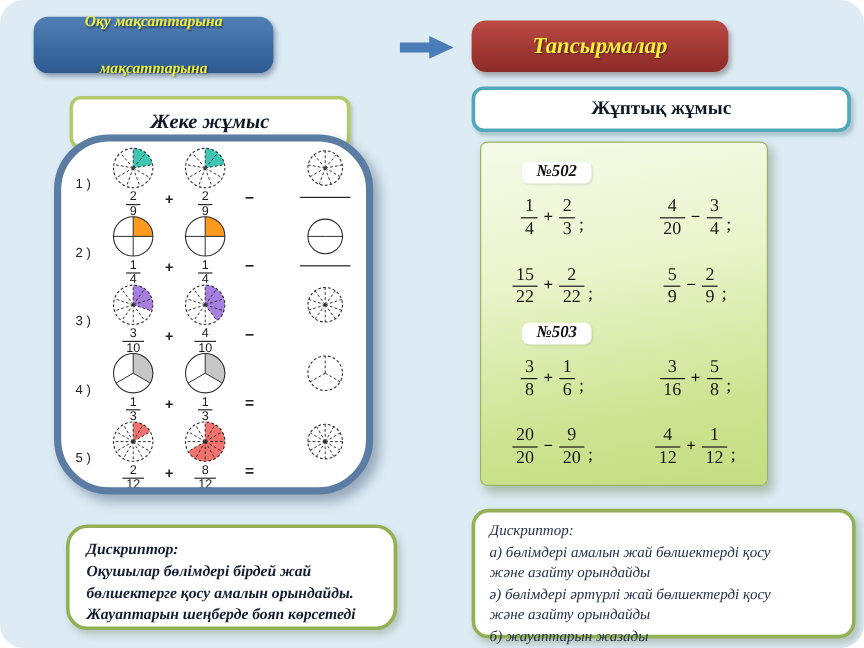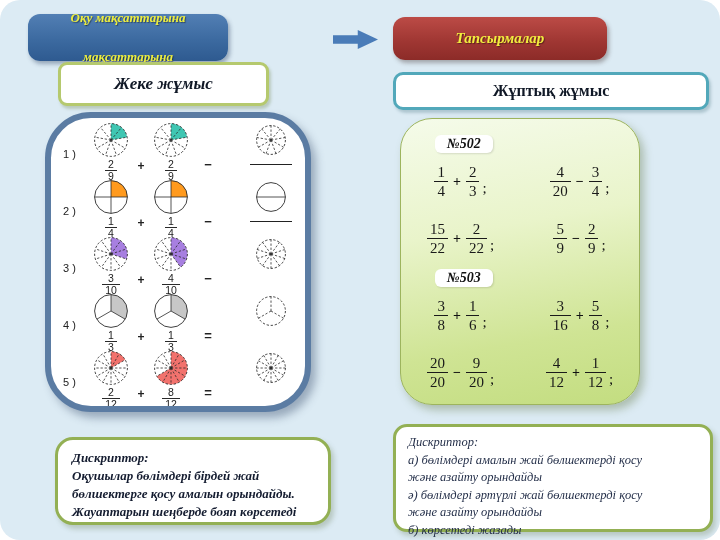--- a/index.html
+++ b/index.html
@@ -22,25 +22,25 @@
     position:absolute;left:333px;top:30px;width:45px;height:19px;
     background:#4a7cb8;
     clip-path:polygon(0% 28%,55% 28%,55% 0%,100% 50%,55% 100%,55% 72%,0% 72%);
     filter:drop-shadow(2px 2px 1px rgba(90,105,120,.55));
   }
   .tasks-box{
     position:absolute;left:393px;top:17px;width:214px;height:43px;
     border-radius:12px;background:linear-gradient(180deg,#bc4b46 0%,#a03733 55%,#8c2b28 100%);
     box-shadow:2px 3px 4px rgba(90,80,80,.45);
     display:flex;justify-content:center;align-items:center;
-    color:#f2ee3e;font-style:italic;font-weight:bold;font-size:15px;
+    color:#f2ee3e;font-style:italic;font-weight:bold;font-size:19px;
     text-shadow:1px 1px 1px rgba(0,0,0,.4);
   }
   .individual-box{
-    position:absolute;left:58px;top:62px;width:211px;height:44px;box-sizing:border-box;
+    position:absolute;left:58px;top:80px;width:234px;height:44px;box-sizing:border-box;
     background:#fff;border:3px solid #b5c96e;border-radius:9px;
     box-shadow:2px 3px 3px rgba(120,140,90,.35);
     display:flex;justify-content:center;align-items:center;
     color:#101826;font-weight:bold;font-style:italic;font-size:17px;
   }
   .pair-box{
     position:absolute;left:393px;top:72px;width:316px;height:38px;box-sizing:border-box;
     background:#fff;border:3px solid #52a8ba;border-radius:10px;
     box-shadow:2px 3px 3px rgba(90,130,140,.35);
     display:flex;justify-content:center;align-items:center;
@@ -64,21 +64,21 @@
   .sfrac .d{display:block;padding:0 3px;}
   .ex-op{width:16px;margin-top:37px;text-align:center;font-family:"Liberation Sans",sans-serif;
     font-size:12px;font-weight:bold;color:#222;}
   .ex-op2{width:30px;margin-top:35px;text-align:center;font-family:"Liberation Sans",sans-serif;
     font-size:13px;font-weight:bold;color:#222;}
   .ans-line{width:42px;border-top:1.3px solid #222;margin-top:8px;}
   
   .problems-panel{
     position:absolute;left:400px;top:118px;width:240px;height:287px;box-sizing:border-box;
     background:linear-gradient(170deg,#f5fbea 0%,#e9f4ca 38%,#cfe494 75%,#c3dd80 100%);
-    border:1px solid #9db45e;border-radius:32px;
+    border:1px solid #9db45e;border-radius:6px;
     box-shadow:4px 5px 8px rgba(100,120,70,.4);
     padding-top:14px;overflow:hidden;
   }
   .prob-badge{
     margin:2px 0 0 34px;display:inline-block;background:#fff;border-radius:6px;
     padding:1px 12px;font-weight:bold;font-style:italic;font-size:14px;color:#111;
     box-shadow:1px 1px 2px rgba(0,0,0,.12);
   }
   .expr-row{display:flex;height:57px;align-items:center;}
   .expr-cell{width:50%;display:flex;justify-content:center;align-items:center;}
@@ -519,16 +519,16 @@
       <div class="desc-line">бөлшектерге қосу амалын орындайды.</div>
       <div class="desc-line">Жауаптарын шеңберде бояп көрсетеді</div>
     </div>
 
   <div class="descriptor descriptor-right" id="descriptor-right">
       <div class="desc-line">Дискриптор:</div>
       <div class="desc-line">а) бөлімдері амалын жай бөлшектерді қосу</div>
       <div class="desc-line">және азайту орындайды</div>
       <div class="desc-line">ә)  бөлімдері әртүрлі жай бөлшектерді қосу</div>
       <div class="desc-line">және азайту орындайды</div>
-      <div class="desc-line">б) көрсетеді жазады</div>
+      <div class="desc-line">б) жауаптарын жазады</div>
     </div>
 
 </div>
 
 </body></html>

